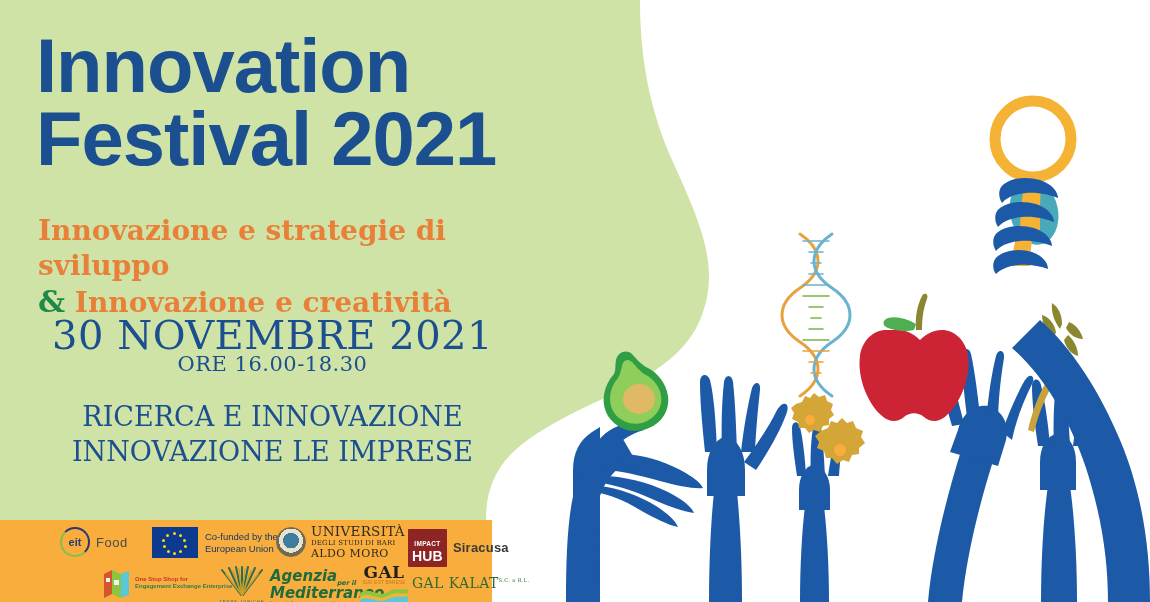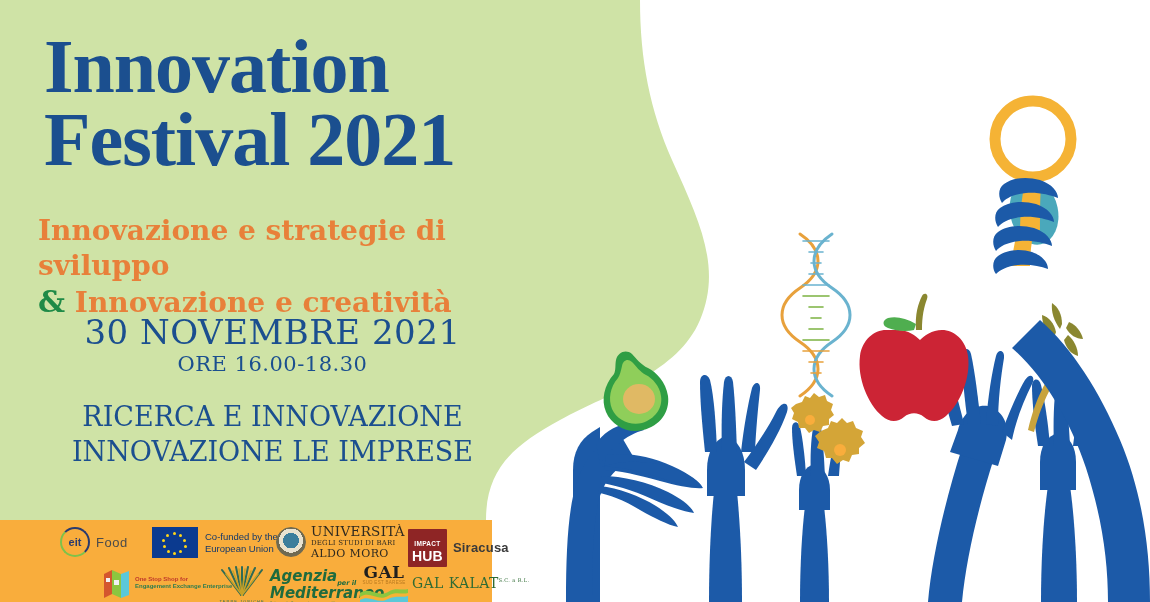--- a/index.html
+++ b/index.html
@@ -12,23 +12,23 @@
   
   .bg-white{position:absolute;inset:0;background:#ffffff;}
   .bg-green{
     position:absolute;left:0;top:0;width:1150px;height:602px;
   }
 
   
   .text-col{position:absolute;left:0;top:0;width:560px;height:520px;}
 
   .title{
-    position:absolute;left:44px;top:30px;width:560px;
+    position:absolute;left:36px;top:30px;width:560px;
     color:#1b4f8f;
-    font-family:Liberation Serif, serif;
+    font-family:Liberation Sans, sans-serif;
     font-weight:700;
     font-size:76px;
     line-height:0.96;
     letter-spacing:-1px;
   }
   .title .l2{display:block;}
 
   .subtitle{
     position:absolute;left:38px;top:213px;width:520px;
     color:#e8803a;
@@ -39,21 +39,21 @@
   }
   .subtitle .amp{color:#1f8a47;font-size:30px;}
   .sub-l2{white-space:nowrap;}
 
   .date{
     position:absolute;left:0px;top:312px;width:545px;
     text-align:center;
     color:#1b4f8f;
     font-family:"DejaVu Serif", serif;
     font-weight:400;
-    font-size:34px;
+    font-size:40px;
     letter-spacing:0.5px;
   }
   .time{
     position:absolute;left:0px;top:352px;width:545px;
     text-align:center;
     color:#1b4f8f;
     font-family:"DejaVu Serif", serif;
     font-size:21px;
     letter-spacing:0.5px;
   }

